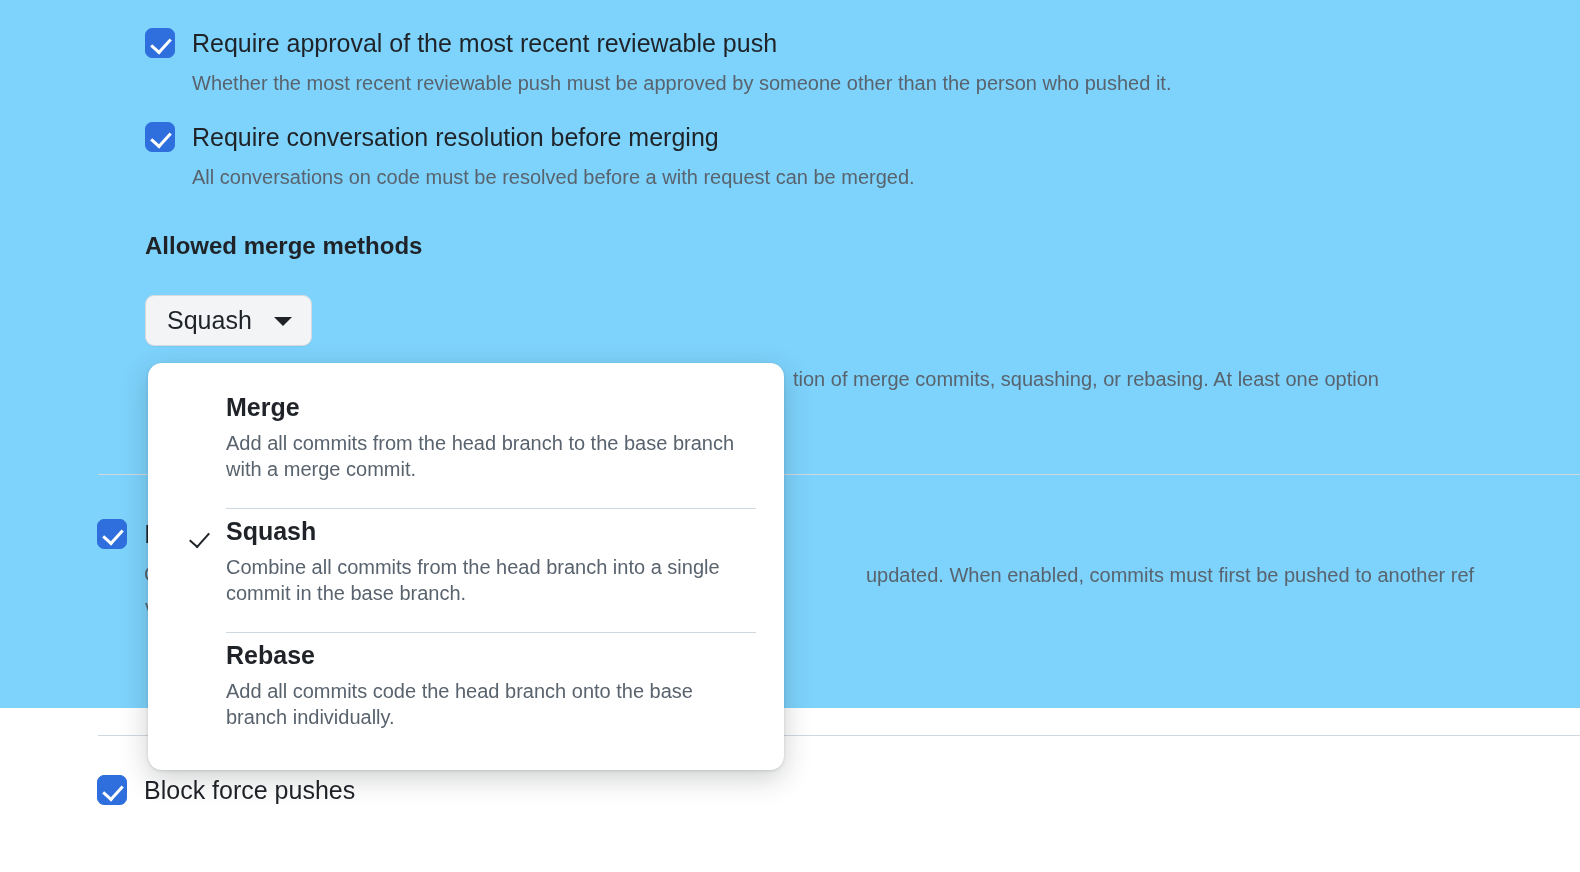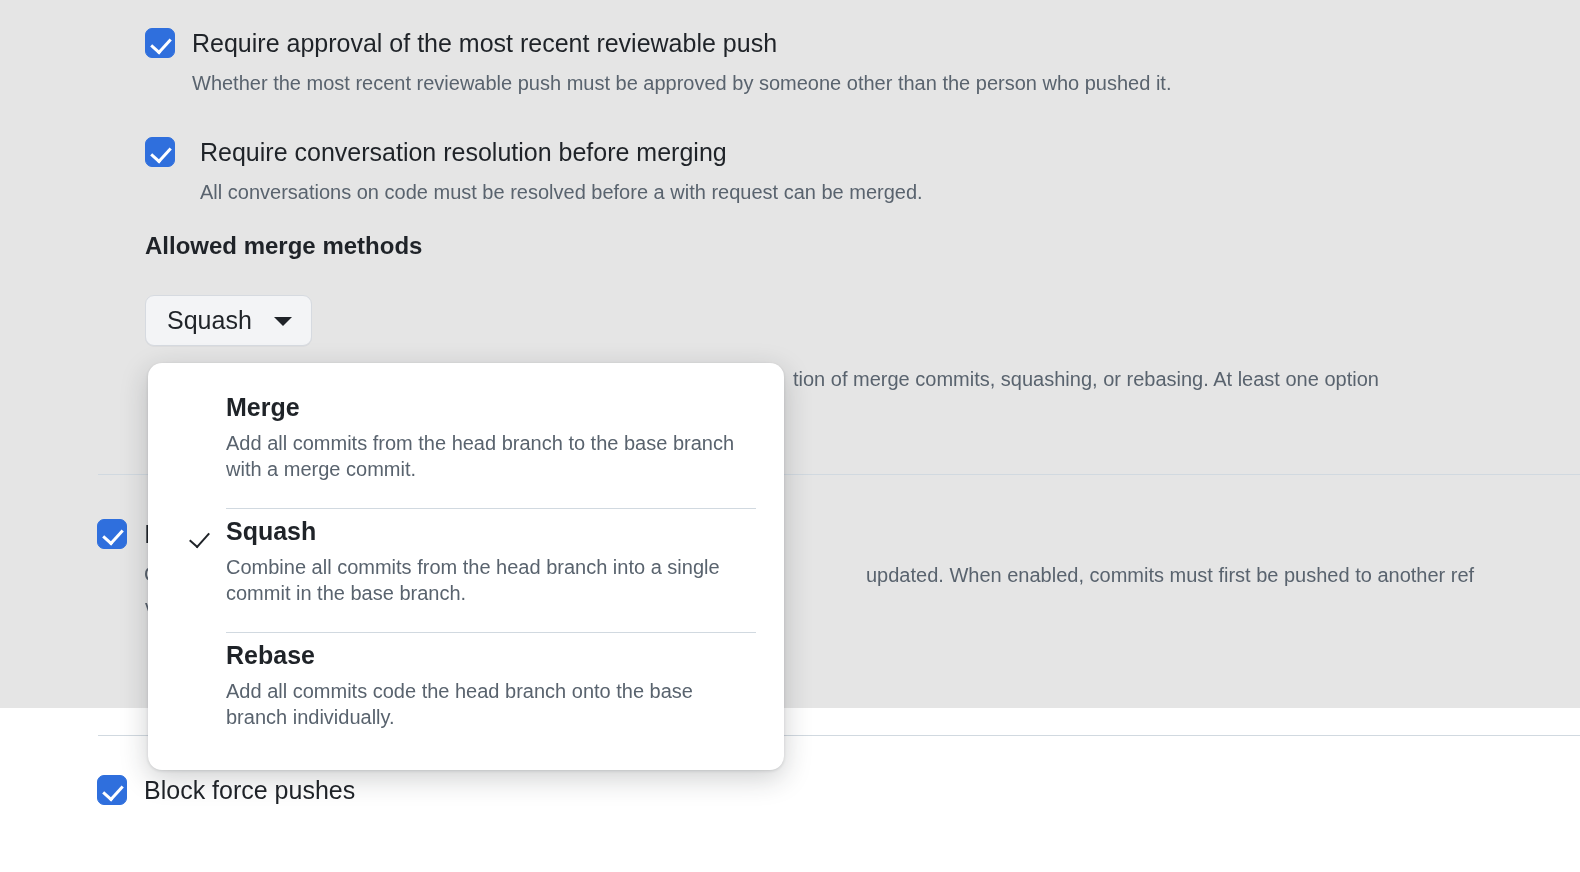--- a/index.html
+++ b/index.html
@@ -10,21 +10,21 @@
     height: 872px;
     background: #ffffff;
     font-family: "Liberation Sans", sans-serif;
     color: #1f2328;
     overflow: hidden;
   }
   .page {
     position: relative;
     width: 1580px;
     height: 708px;
-    background: #e5e5e5;
+    background: #7dd3fc;
   }
 
   
   .check-row {
     position: absolute;
     display: flex;
     align-items: flex-start;
   }
   .cbox {
     width: 30px;
@@ -172,21 +172,21 @@
 <div class="page">
 
   <div class="check-row" style="left:145px; top:28px;">
     <div class="cbox"></div>
     <div class="row-text">
       <div class="row-title">Require approval of the most recent reviewable push</div>
       <div class="row-desc">Whether the most recent reviewable push must be approved by someone other than the person who pushed it.</div>
     </div>
   </div>
 
-  <div class="check-row" style="left:145px; top:137px;gap:8px;">
+  <div class="check-row" style="left:145px; top:122px;">
     <div class="cbox"></div>
     <div class="row-text">
       <div class="row-title">Require conversation resolution before merging</div>
       <div class="row-desc">All conversations on code must be resolved before a with request can be merged.</div>
     </div>
   </div>
 
   <div class="section-heading" style="left:145px; top:232px;">Allowed merge methods</div>
 
   <div class="select-btn" style="left:145px; top:295px;">

